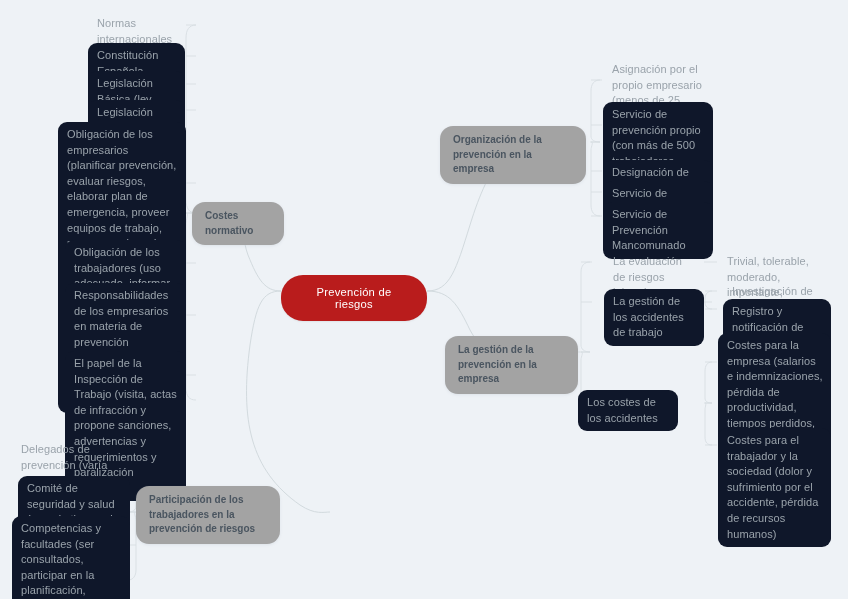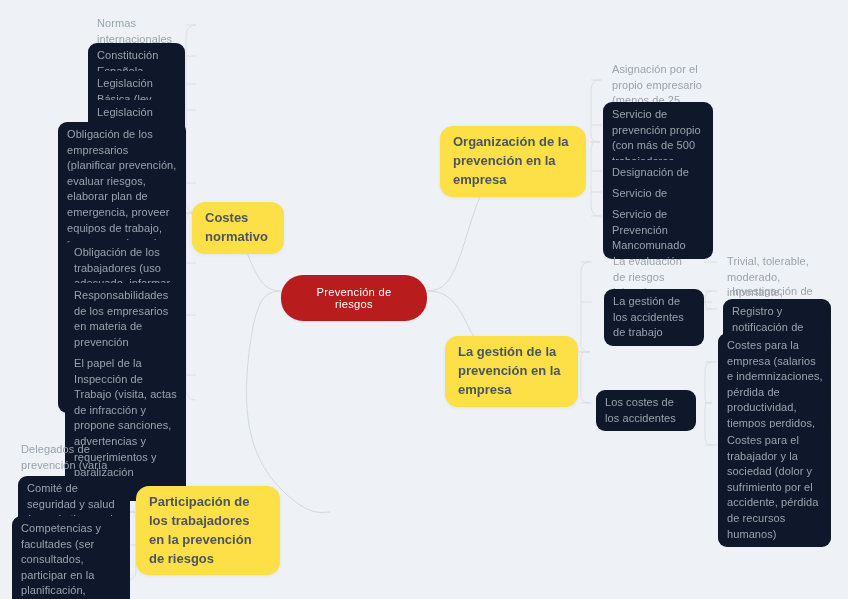--- a/index.html
+++ b/index.html
@@ -50,24 +50,24 @@
     font-size: 11.2px;
     letter-spacing: .25px;
     padding: 11px 22px;
     text-align: center;
     box-shadow: 0 1px 2px rgba(0,0,0,.06);
   }
 
   
   .branch {
     position: absolute;
-    background: #fde047;
+    background: #a3a3a3;
     color: #4a5560;
     font-weight: bold;
-    font-size: 13px;
+    font-size: 10px;
     line-height: 1.45;
     border-radius: 13px;
     padding: 7px 12px 7px 13px;
     box-shadow: 0 1px 3px rgba(130,145,160,.14);
   }
 </style>
 </head>
 <body>
 
 <div id="canvas">
@@ -149,21 +149,21 @@
   <div class="node leaf" style="left:603px; top:57px; width:110px;">Asignación por el propio empresario (menos de 25 trabajadores y un único centro de trabajo)</div>
   <div class="node card" style="left:603px; top:102px; width:110px;">Servicio de prevención propio (con más de 500 trabajadores, entre 250 y 500 pero actividade de riesgo especial o por la peligrosidad)</div>
   <div class="node card" style="left:603px; top:160px; width:110px;">Designación de trabajadores</div>
   <div class="node card" style="left:603px; top:181px; width:110px;">Servicio de Prevención Ajeno</div>
   <div class="node card" style="left:603px; top:202px; width:110px;">Servicio de Prevención Mancomunado</div>
 
   <div class="branch" style="left:445px; top:336px; width:133px;">La gestión de la prevención en la empresa</div>
 
   <div class="node leaf" style="left:604px; top:249px; width:100px;">La evaluación de riesgos laborales</div>
   <div class="node card" style="left:604px; top:289px; width:100px;">La gestión de los accidentes de trabajo</div>
-  <div class="node card" style="left:596px; top:390px; width:100px;">Los costes de los accidentes</div>
+  <div class="node card" style="left:578px; top:390px; width:100px;">Los costes de los accidentes</div>
 
   <div class="node leaf" style="left:718px; top:249px; width:108px;">Trivial, tolerable, moderado, importante, intolerable</div>
   <div class="node leaf" style="left:723px; top:279px; width:108px;">Investigación de accidentes</div>
   <div class="node card" style="left:723px; top:299px; width:108px;">Registro y notificación de accidentes</div>
   <div class="node card" style="left:718px; top:333px; width:113px;">Costes para la empresa (salarios e indemnizaciones, pérdida de productividad, tiempos perdidos, mayor conflictividad, daños materiales, sanciones económicas, pérdida de imagen)</div>
   <div class="node card" style="left:718px; top:408px; width:113px;margin-top:20px;">Costes para el trabajador y la sociedad (dolor y sufrimiento por el accidente, pérdida de recursos humanos)</div>
 
   <div class="branch" style="left:136px; top:486px; width:144px;">Participación de los trabajadores en la prevención de riesgos</div>
 
   <div class="node leaf" style="left:12px; top:437px; width:112px;">Delegados de prevención (varía según el número de trabajadores)</div>

